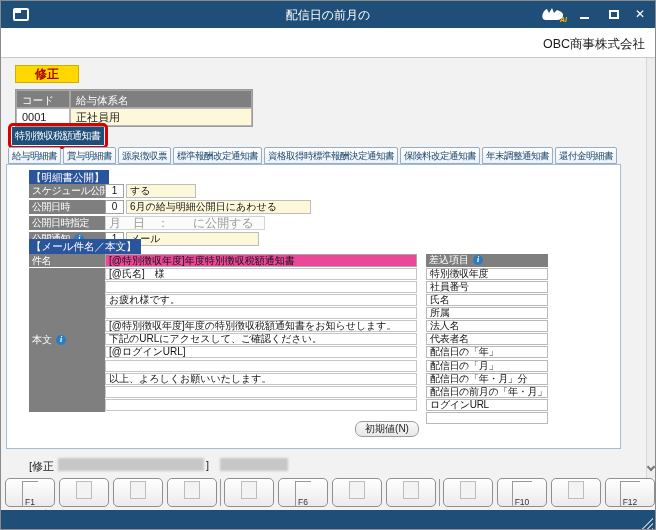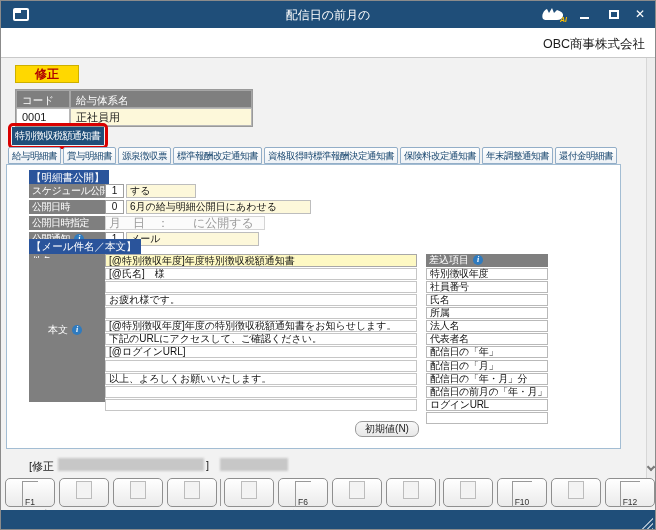--- a/index.html
+++ b/index.html
@@ -66,25 +66,25 @@
   .val-field { position:absolute; left:119px; height:14px; background:#fdf8da;
                border:1px solid #bdbdbd; font-size:10px; line-height:12px; padding:0 3px;
                color:#111; white-space:nowrap; }
   .disabled-field { position:absolute; left:98px; width:160px; height:14px; background:#fbfbfb;
                     border:1px solid #d4d4d4; color:#9b9b9b; font-size:12px; line-height:12px;
                     padding:0 3px; white-space:nowrap; }
   .info-icon { display:inline-block; width:10px; height:10px; border-radius:50%;
                background:#2f7bbf; color:#fff; font-size:8px; line-height:10px; text-align:center;
                font-weight:bold; font-style:italic; margin-left:4px;
                font-family:"Liberation Serif",serif; vertical-align:1px; }
-  .subj-field { position:absolute; left:98px; top:89px; width:312px; height:13px; background:#fef9c3;
+  .subj-field { position:absolute; left:98px; top:89px; width:312px; height:13px; background:#ec4899;
                 border:1px solid #a8a8a8; font-size:10px; line-height:11px; padding:0 3px; color:#111; }
-  .body-label { position:absolute; left:22px; top:93px; width:76px; height:144px;
+  .body-label { position:absolute; left:22px; top:103px; width:76px; height:144px;
                 background:#7f7f7f; color:#fff; font-size:10px; display:flex; align-items:center;
-                padding-left:19px; }
+                padding-left:3px; }
   .body-row { position:absolute; left:98px; width:312px; height:12px; background:#fff;
               border:1px solid #c6c6c6; font-size:10px; line-height:10px; padding:0 3px;
               color:#111; white-space:nowrap; }
   .merge-header { position:absolute; left:419px; top:89px; width:122px; height:13px;
                   background:#7f7f7f; color:#fff; font-size:10px; line-height:12px; padding-left:3px; }
   .merge-item { position:absolute; left:419px; width:122px; height:12px; background:#fff;
                 border:1px solid #b9b9b9; font-size:10px; letter-spacing:-0.3px; line-height:10px;
                 padding:0 3px; color:#111; white-space:nowrap; }
   .default-btn { position:absolute; left:348px; top:256px; width:64px; height:16px;
                  background:linear-gradient(#f8f8f8,#e8e8e8); border:1px solid #9a9a9a;

